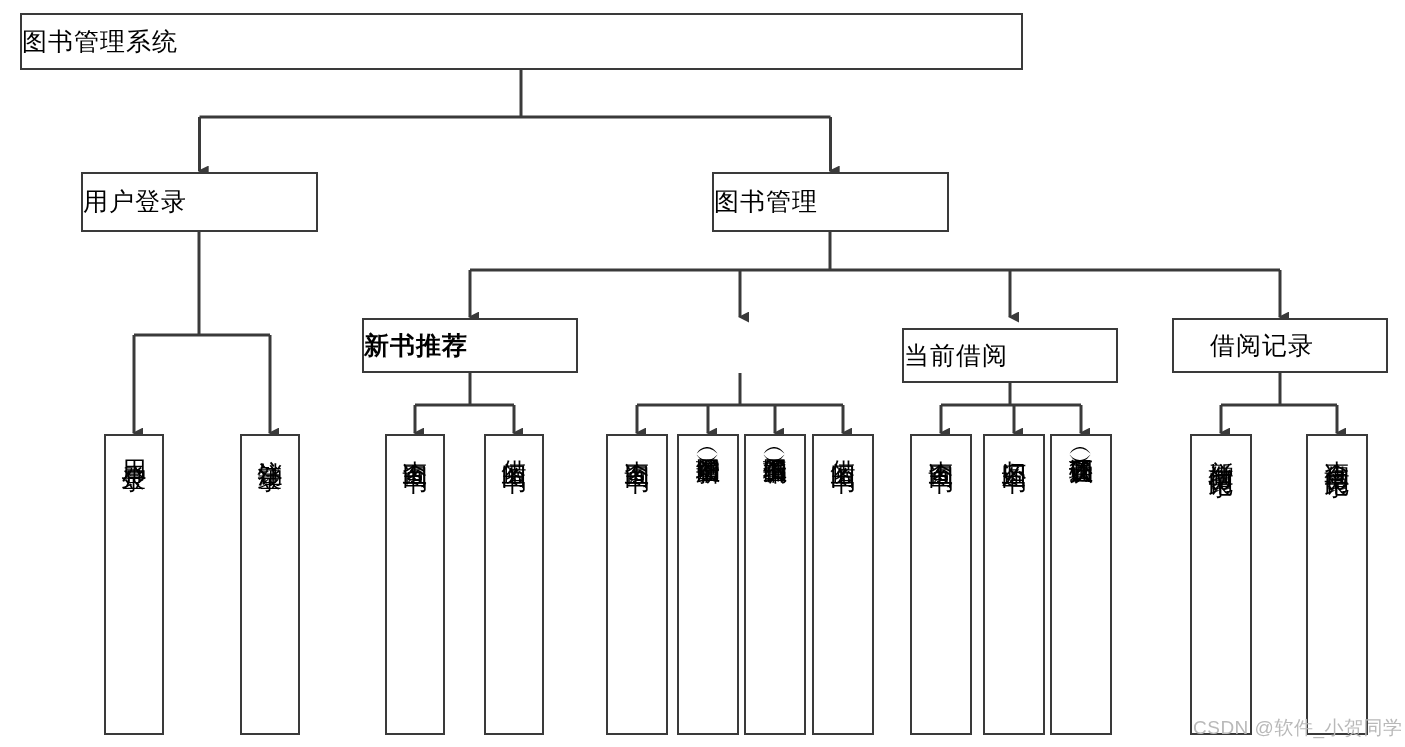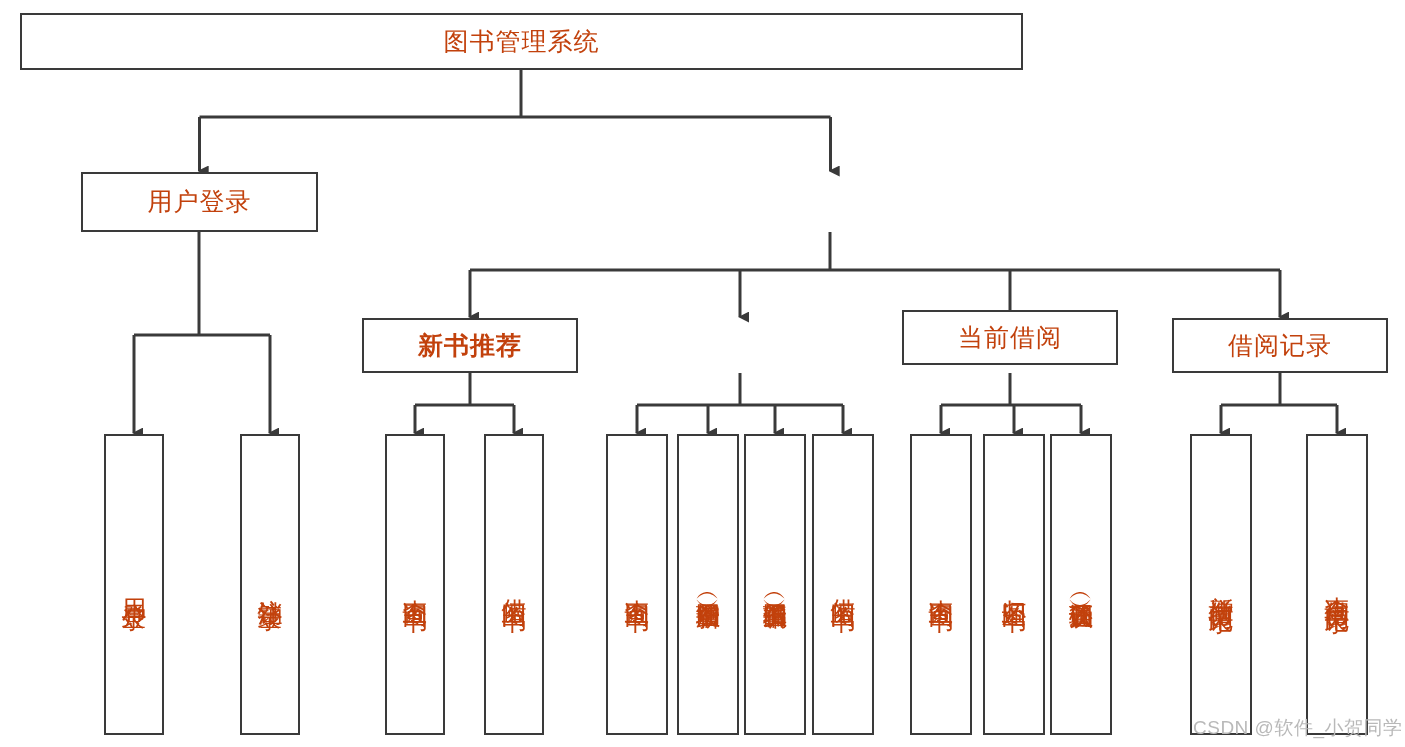--- a/index.html
+++ b/index.html
@@ -25,22 +25,21 @@
     height: 747px;
     pointer-events: none;
   }
   .node {
     position: absolute;
     box-sizing: border-box;
     background: #ffffff;
     border: 2.5px solid #3a3a3a;
     display: flex;
     align-items: center;
-    justify-content: center;
-    color: #c2410c;
+    color: #000000;
     z-index: 2;
   }
   .node.horiz {
     font-size: 25px;
     letter-spacing: 1px;
     line-height: 1.1;
   }
   .node.vert {
     font-size: 25px;
     writing-mode: vertical-rl;
@@ -117,31 +116,34 @@
   </svg>
 
   <div class="node horiz" style="left: 20px; top: 13px; width: 1003px; height: 57px;">
     <span>图书管理系统</span>
   </div>
 
   <div class="node horiz" style="left: 81px; top: 172px; width: 237px; height: 60px;">
     <span>用户登录</span>
   </div>
 
+  <div class="node horiz" style="left: 712px; top: 172px; width: 237px; height: 60px;">
+    <span>图书管理</span>
+  </div>
 
   <div class="node horiz" style="left: 362px; top: 318px; width: 216px; height: 55px; font-weight: bold;">
     <span>新书推荐</span>
   </div>
 
 
-  <div class="node horiz" style="left: 902px; top: 310px; width: 216px; height: 55px;">
+  <div class="node horiz" style="left: 902px; top: 328px; width: 216px; height: 55px;">
     <span>当前借阅</span>
   </div>
 
-  <div class="node horiz" style="left: 1172px; top: 318px; width: 216px; height: 55px;">
+  <div class="node horiz" style="left: 1172px; top: 318px; width: 216px; height: 55px; padding-left: 36px;">
     <span>借阅记录</span>
   </div>
 
   <div class="node vert" style="left: 104px; top: 434px; width: 60px; height: 301px;">
     <span class="vtext">用户登录</span>
   </div>
 
   <div class="node vert" style="left: 240px; top: 434px; width: 60px; height: 301px;">
     <span class="vtext">注销登录</span>
   </div>

